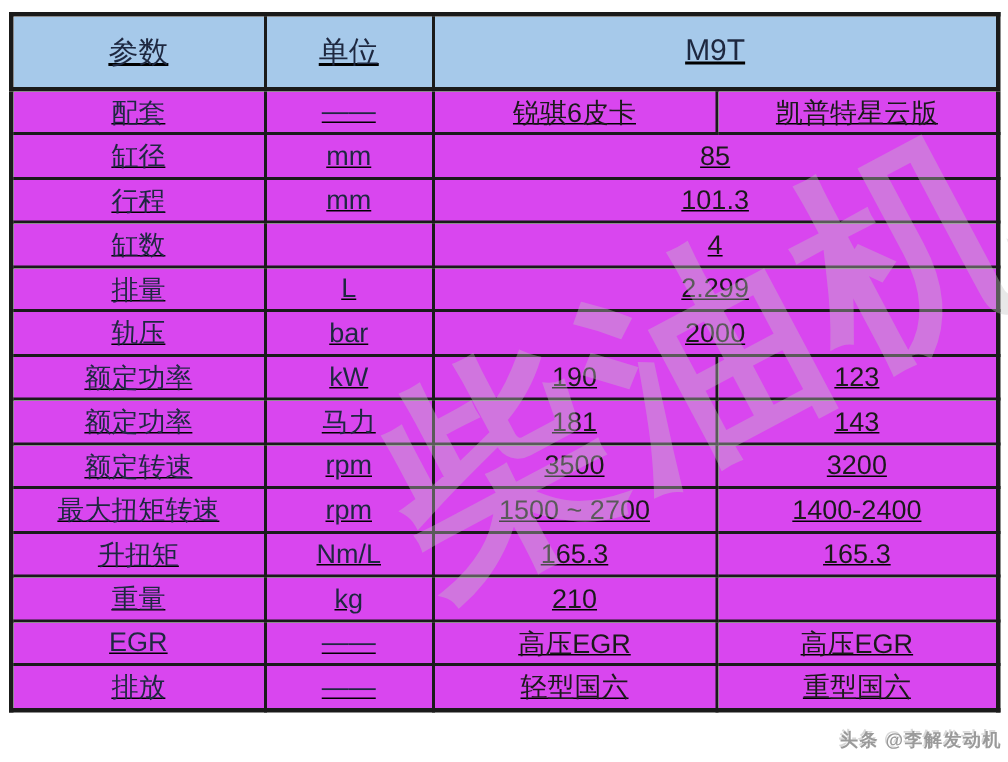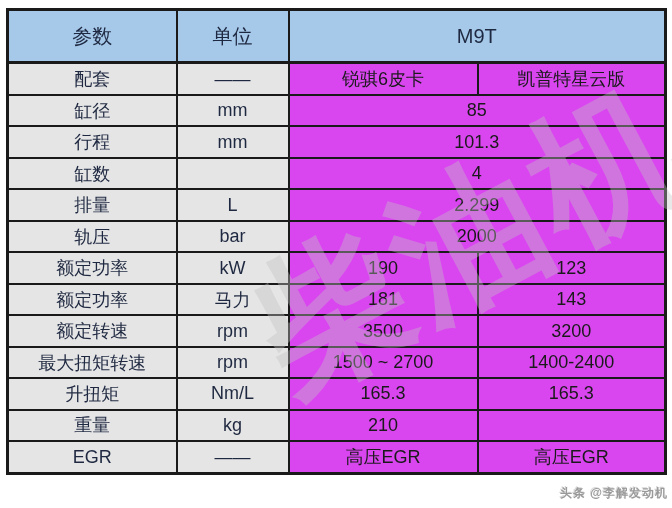--- a/index.html
+++ b/index.html
@@ -12,41 +12,42 @@
     font-family: "Liberation Sans", "DejaVu Sans", sans-serif;
   }
 
   
   table.spec {
     position: absolute;
     left: 6px; top: 8px;
     width: 658px; height: 467px;
     border-collapse: collapse;
     table-layout: fixed;
+    text-decoration: underline;
   }
   table.spec td, table.spec th {
     border: 2px solid #1a1a1a;
     text-align: center;
     vertical-align: middle;
     padding: 0;
     font-size: 18px;
     font-weight: normal;
     overflow: hidden;
     white-space: nowrap;
   }
   table.spec { border: 3px solid #1a1a1a; }
   tr.hdr th {
     background: #A6C9EA;
     color: #1e2840;
     font-size: 20px;
     height: 44px;
     border-bottom-width: 3px;
   }
   td.lbl, td.unit {
-    background: #e5e5e5;
+    background: #d946ef;
     color: #1e2840;
     height: 26px;
   }
   td.val {
     background: #d946ef;
     color: #1a1a1a;
     height: 26px;
   }
 
   
@@ -176,17 +177,23 @@
       <td class="val"></td>
     </tr>
 
     <tr>
       <td class="lbl">EGR</td>
       <td class="unit">——</td>
       <td class="val">高压EGR</td>
       <td class="val">高压EGR</td>
     </tr>
 
+    <tr>
+      <td class="lbl">排放</td>
+      <td class="unit">——</td>
+      <td class="val">轻型国六</td>
+      <td class="val">重型国六</td>
+    </tr>
   </tbody>
 </table>
 
 <div class="wm-diagonal">柴油机</div>
 <div class="wm-footer">头条 @李解发动机</div>
 
 </body></html>

